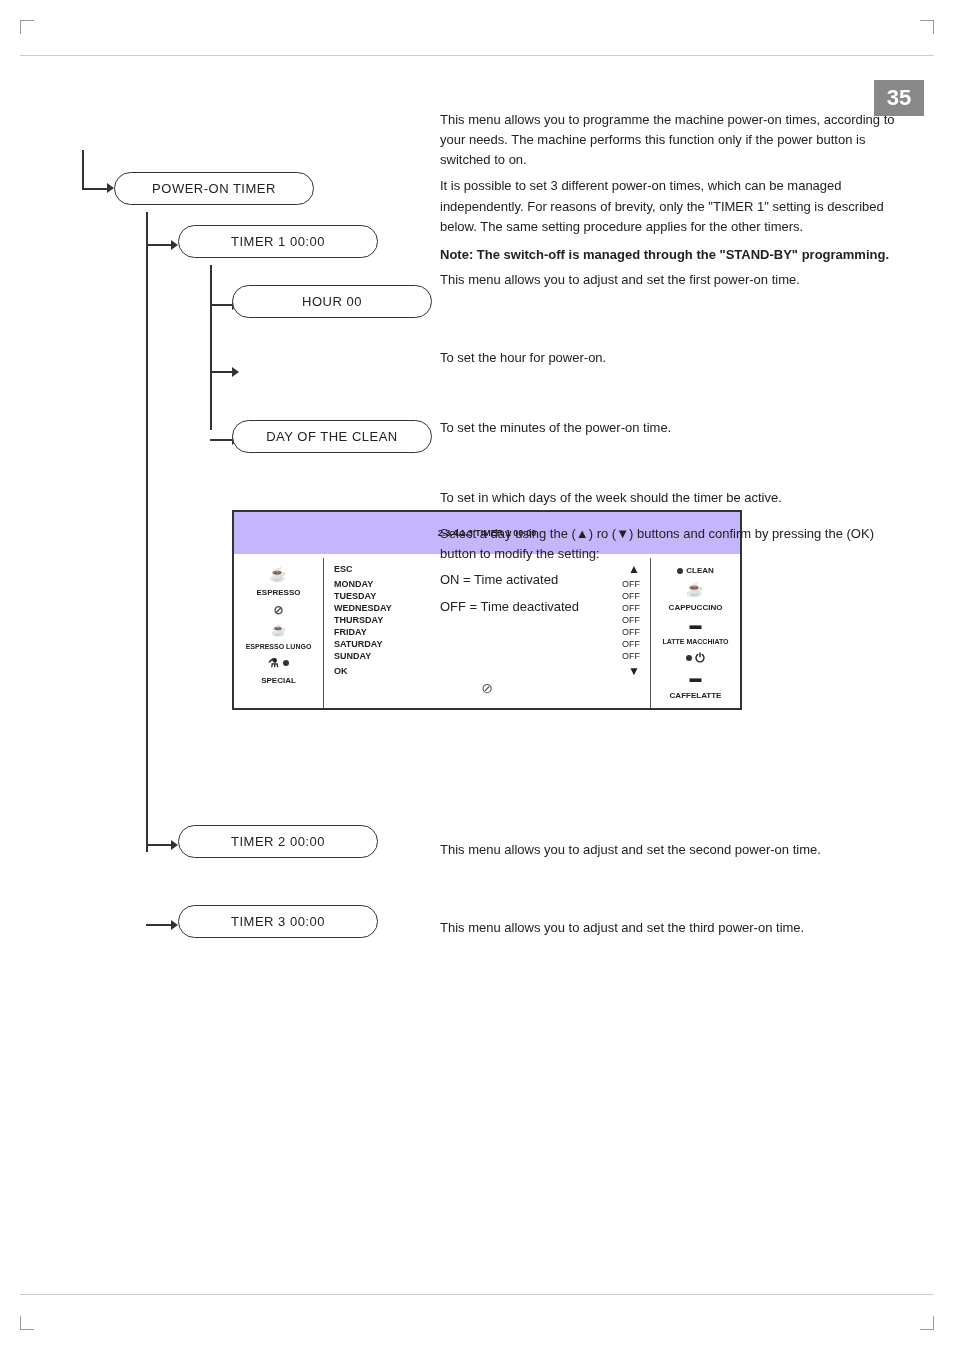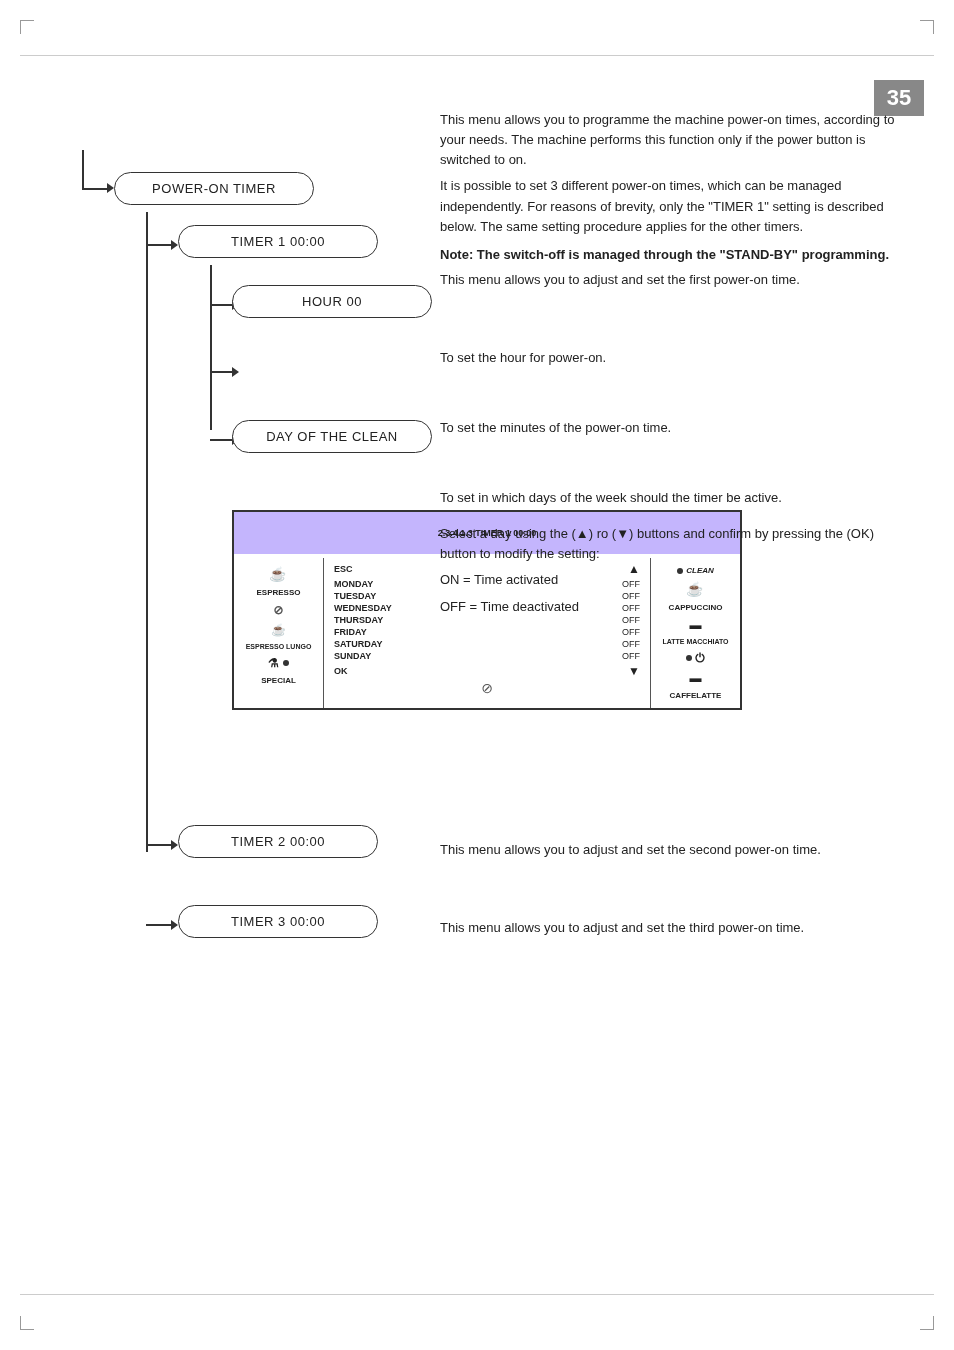--- a/index.html
+++ b/index.html
@@ -284,21 +284,21 @@
             </div>
 
             <div style="text-align:center; margin-top:2px;">
               <span style="font-size:14px; color:#555;">⊘</span>
             </div>
           </div>
 
           <div class="machine-right-panel">
             <div style="display:flex; align-items:center; gap:3px;">
               <div style="width:6px; height:6px; border-radius:50%; background:#333;"></div>
-              <div style="font-size:8px; font-weight:bold;font-style:italic;">CLEAN</div>
+              <div style="font-size:8px; font-weight:bold;">CLEAN</div>
             </div>
             <div style="font-size:14px;">☕</div>
             <div style="font-size:8px; font-weight:bold;">CAPPUCCINO</div>
             <div style="font-size:12px;">▬</div>
             <div style="font-size:7px; font-weight:bold;">LATTE MACCHIATO</div>
             <div style="display:flex; align-items:center; gap:3px;">
               <div style="width:6px; height:6px; border-radius:50%; background:#333;"></div>
               <div style="font-size:12px;">⏻</div>
             </div>
             <div style="font-size:12px;">▬</div>

